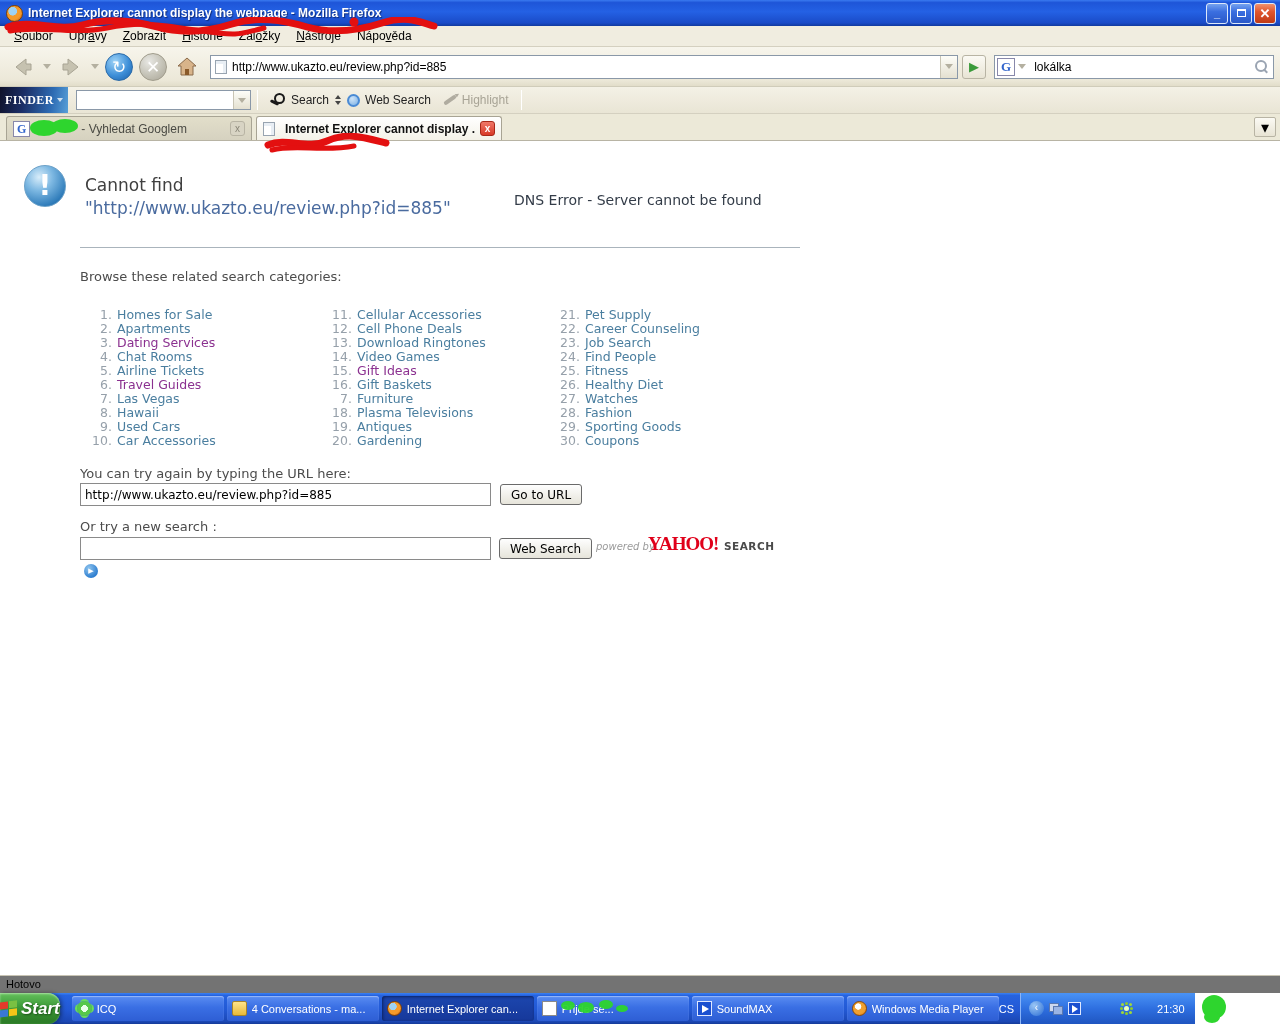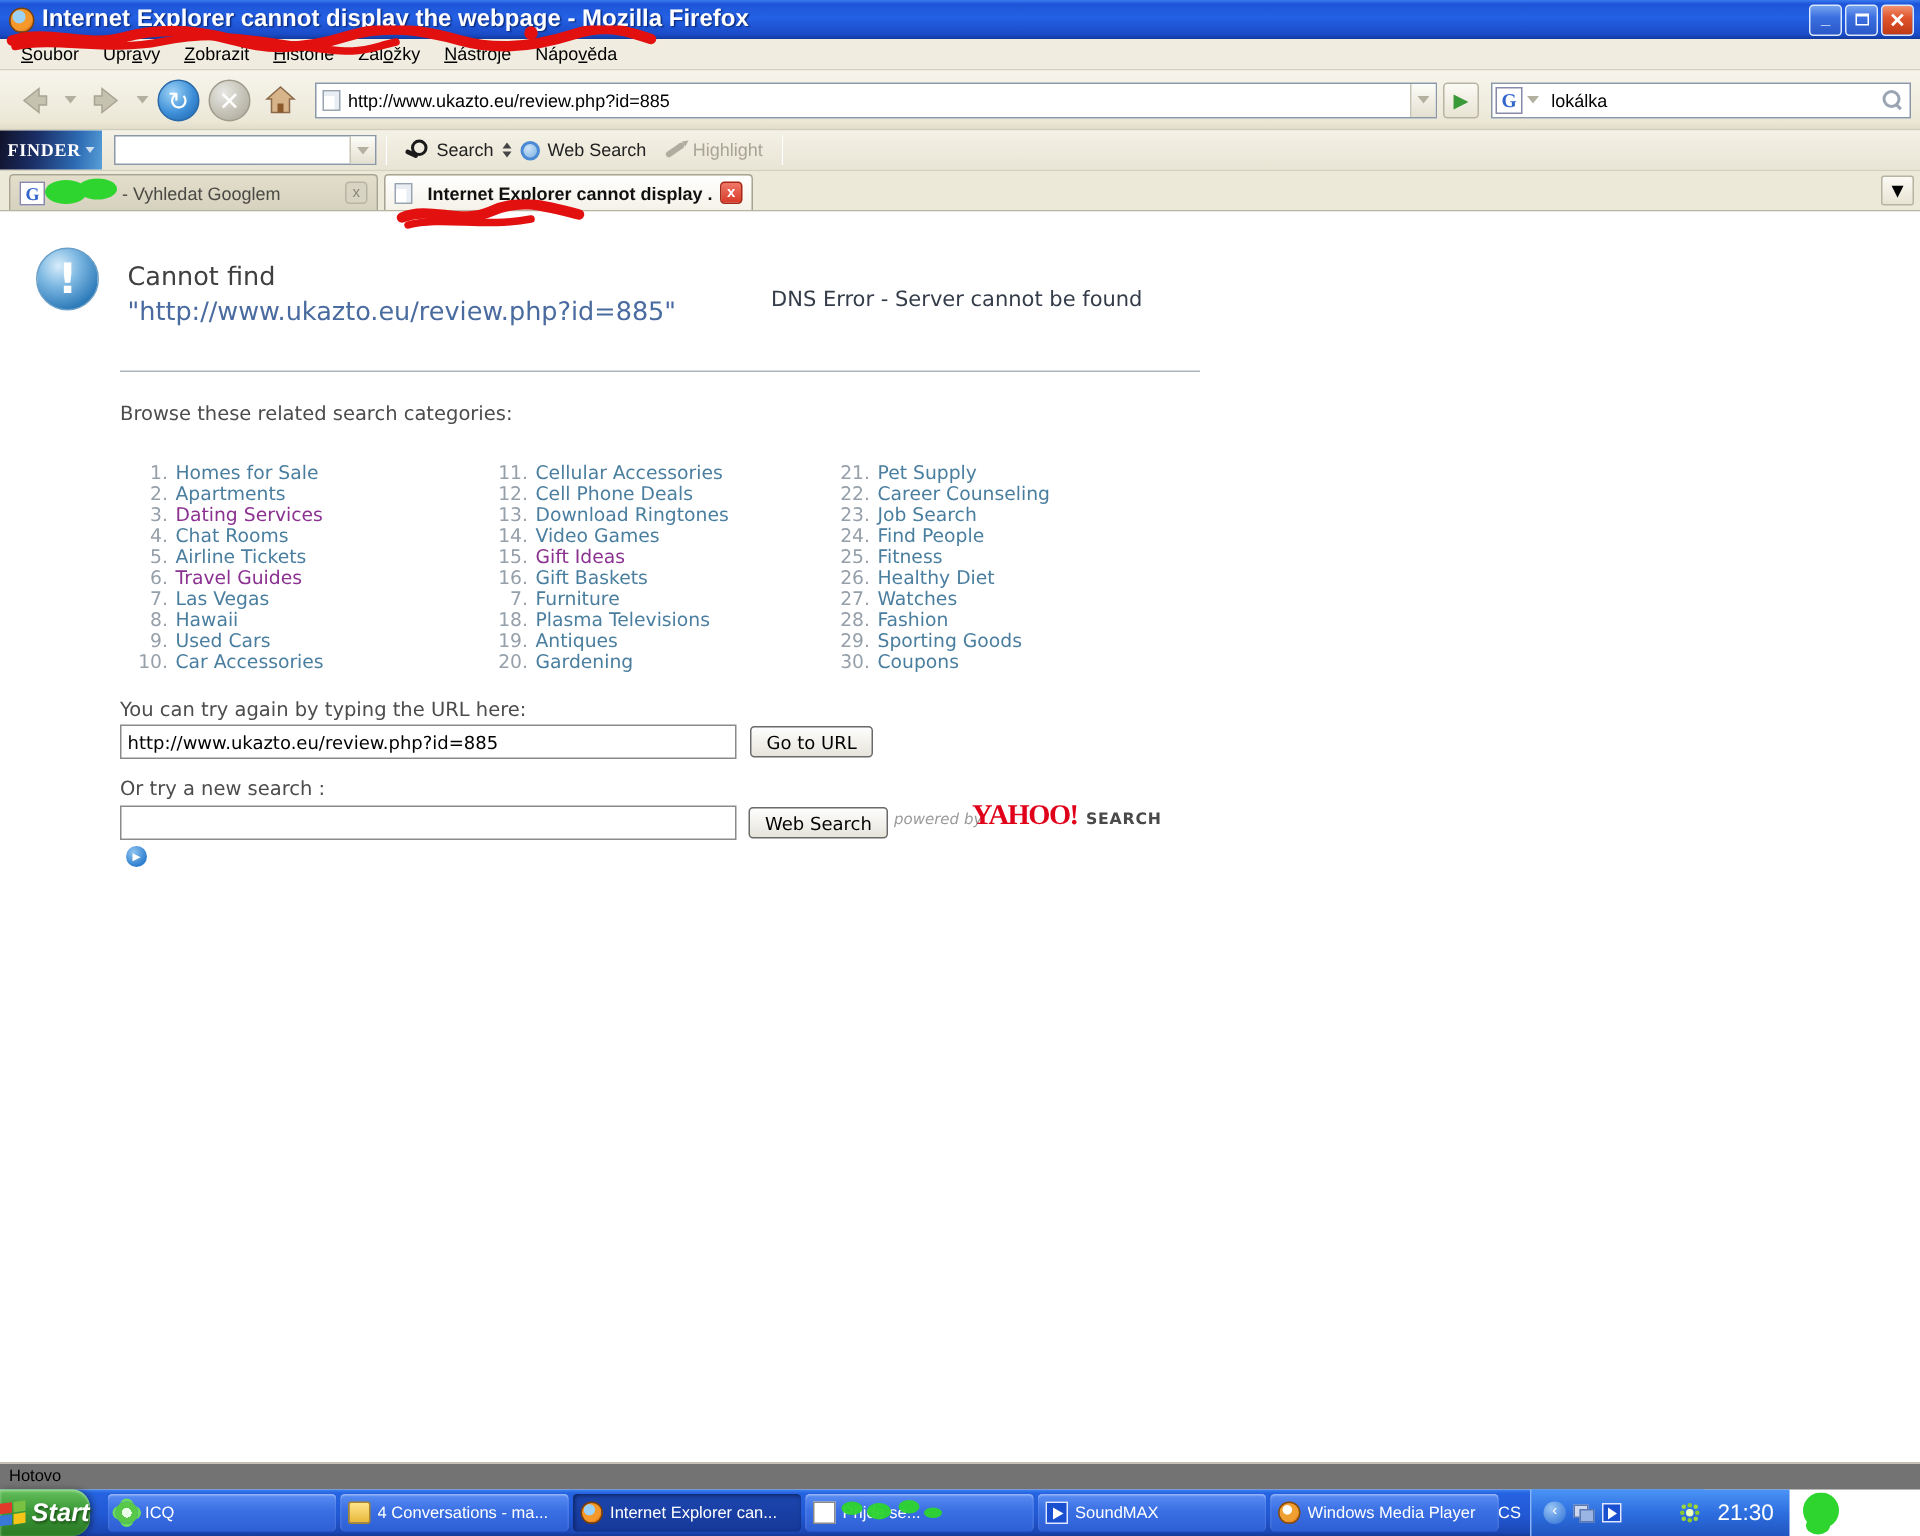--- a/index.html
+++ b/index.html
@@ -6,21 +6,21 @@
   html,body { width:1280px; height:1024px; overflow:hidden; }
   body { position:relative; font-family:"Liberation Sans", sans-serif; background:#fff; }
 
   
   .titlebar { position:absolute; top:0; left:0; width:1280px; height:26px;
     background:linear-gradient(180deg,#3a7af0 0%,#1e55d8 10%,#2461e4 45%,#1a4bc8 88%,#123a9e 100%);
     display:flex; align-items:center; padding:0 4px; }
   .titlebar .app-icon { width:17px; height:17px; border-radius:50%; margin:0 5px 0 2px;
     background:radial-gradient(circle at 38% 35%, #9ed2f5 0 30%, #f59a2a 34% 62%, #d06010 88%, #a34708 100%);
     border:1px solid #7a4008; flex:0 0 auto; }
-  .titlebar .title-text { color:#fff; font-weight:bold; font-size:16px; text-shadow:1px 1px 1px #0c2a7a; white-space:nowrap; }
+  .titlebar .title-text { color:#fff; font-weight:bold; font-size:12px; text-shadow:1px 1px 1px #0c2a7a; white-space:nowrap; }
   .win-buttons { margin-left:auto; display:flex; gap:2px; }
   .win-btn { width:22px; height:21px; border-radius:3px; border:1px solid #dce8fa;
     color:#fff; font-size:11px; line-height:19px; text-align:center; font-weight:bold;
     background:linear-gradient(180deg,#74a2ef 0%,#3b6fe0 40%,#2a58c8 100%); }
   .win-btn.close { background:linear-gradient(180deg,#f0926f 0%,#e0562e 40%,#c03a14 100%); font-size:13px; }
   .win-btn .restore-glyph { display:inline-block; width:9px; height:8px; border:1px solid #fff; border-top:2px solid #fff; margin-top:5px; }
 
   
   .menubar { position:absolute; top:26px; left:0; width:1280px; height:21px;
     background:#f0ede0; border-bottom:1px solid #d4d0c0; display:flex; align-items:center; padding-left:6px; }
@@ -150,21 +150,21 @@
     background:linear-gradient(180deg,#4a93f5 0%,#2e6fe0 50%,#1f55c0 100%); border-left:1px solid #8ab4f8; }
   .lang-ind { color:#fff; font-size:11px; margin-right:6px; }
   .tray-chevron { width:15px; height:15px; border-radius:50%; background:radial-gradient(circle at 35% 30%,#9ac6f5,#2a6cd4); color:#fff; font-size:10px; line-height:14px; text-align:center; }
   .tray-net { width:14px; height:12px; position:relative; }
   .tray-net::before, .tray-net::after { content:""; position:absolute; width:8px; height:7px; background:#cdd8ee; border:1px solid #5a78b0; }
   .tray-net::before { left:0; top:0; } .tray-net::after { right:0; bottom:0; background:#9ab4e4; }
   .tray-play { width:13px; height:13px; background:#1a4fd0; border:1px solid #dfe8ff; position:relative; }
   .tray-play::after { content:""; position:absolute; left:3px; top:2px; border-left:6px solid #fff; border-top:4px solid transparent; border-bottom:4px solid transparent; }
   .tray-flower { width:5px; height:5px; border-radius:50%; background:#eaffc0; margin:0 3px;
     box-shadow:0 -5px 0 -1px #8ecb2a, 0 5px 0 -1px #8ecb2a, -5px 0 0 -1px #8ecb2a, 5px 0 0 -1px #8ecb2a, -4px -4px 0 -1px #a0d83a, 4px 4px 0 -1px #a0d83a, -4px 4px 0 -1px #a0d83a, 4px -4px 0 -1px #a0d83a; }
-  .tray-time { color:#fff; font-size:15px; margin-left:8px; }
+  .tray-time { color:#fff; font-size:11px; margin-left:20px; }
 
   
   .scribble { position:absolute; pointer-events:none; z-index:50; }
   .task.scribbled .task-label::after { content:""; position:absolute; left:24px; top:5px; width:14px; height:9px; border-radius:50%;
     background:#2ed52e; box-shadow:18px 2px 0 1px #2ed52e, 38px -1px 0 0 #2ed52e, 54px 3px 0 -1px #2ed52e; opacity:.95; }
 </style>
 </head>
 <body>
 
 <div class="titlebar">

